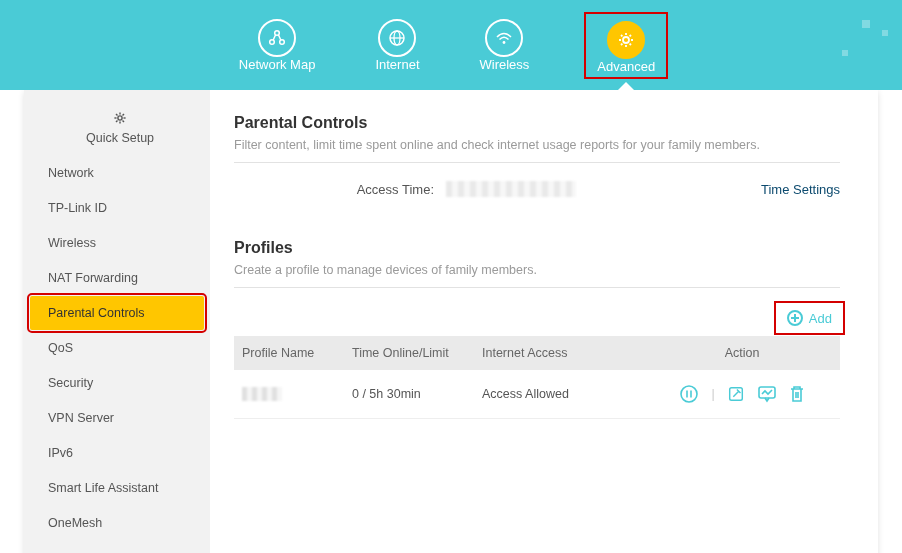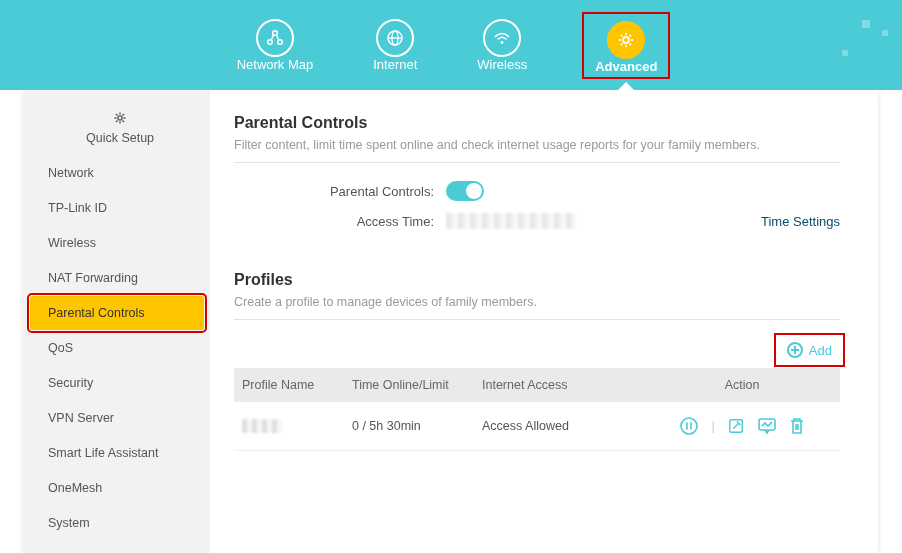--- a/index.html
+++ b/index.html
@@ -32,21 +32,21 @@
     cursor: pointer;
     position: relative;
   }
   .nav-circle {
     width: 38px; height: 38px;
     border: 2px solid #fff;
     border-radius: 50%;
     display: flex; align-items: center; justify-content: center;
   }
   .nav-item.active .nav-circle { background: #ffc600; border-color: #ffc600; }
-  .nav-item.active .nav-label { font-weight: bold; }
+  .nav-item.active .nav-label { font-weight: normal; }
   .nav-item .arrow {
     position: absolute;
     bottom: -20px; left: 50%; transform: translateX(-50%);
     width: 0; height: 0;
     border-left: 12px solid transparent;
     border-right: 12px solid transparent;
     border-bottom: 12px solid #fff;
     display: none;
   }
   .nav-item.active .arrow { display: block; }
@@ -197,34 +197,31 @@
       <span>Quick Setup</span>
     </div>
     <div class="sidebar-item"><span>Network</span></div>
     <div class="sidebar-item"><span>TP-Link ID</span></div>
     <div class="sidebar-item"><span>Wireless</span></div>
     <div class="sidebar-item"><span>NAT Forwarding</span></div>
     <div class="sidebar-item selected highlight-box"><span>Parental Controls</span></div>
     <div class="sidebar-item"><span>QoS</span></div>
     <div class="sidebar-item"><span>Security</span></div>
     <div class="sidebar-item"><span>VPN Server</span></div>
+    <div class="sidebar-item"><span>IPv6</span></div>
     <div class="sidebar-item"><span>Smart Life Assistant</span></div>
     <div class="sidebar-item"><span>OneMesh</span></div>
     <div class="sidebar-item"><span>System</span></div>
   </div>
 
   <div class="main">
     <h2 class="section-title">Parental Controls</h2>
     <p class="section-desc">Filter content, limit time spent online and check internet usage reports for your family members.</p>
     <hr class="divider">
 
-    <div class="form-row">
-      <div class="form-label">Parental Controls:</div>
-      <div class="toggle"></div>
-    </div>
     <div class="form-row">
       <div class="form-label">Access Time:</div>
       <div class="value-blur"></div>
       <span style="flex:1"></span>
       <span class="link">Time Settings</span>
     </div>
 
     <div style="height:30px"></div>
 
     <h2 class="section-title">Profiles</h2>

